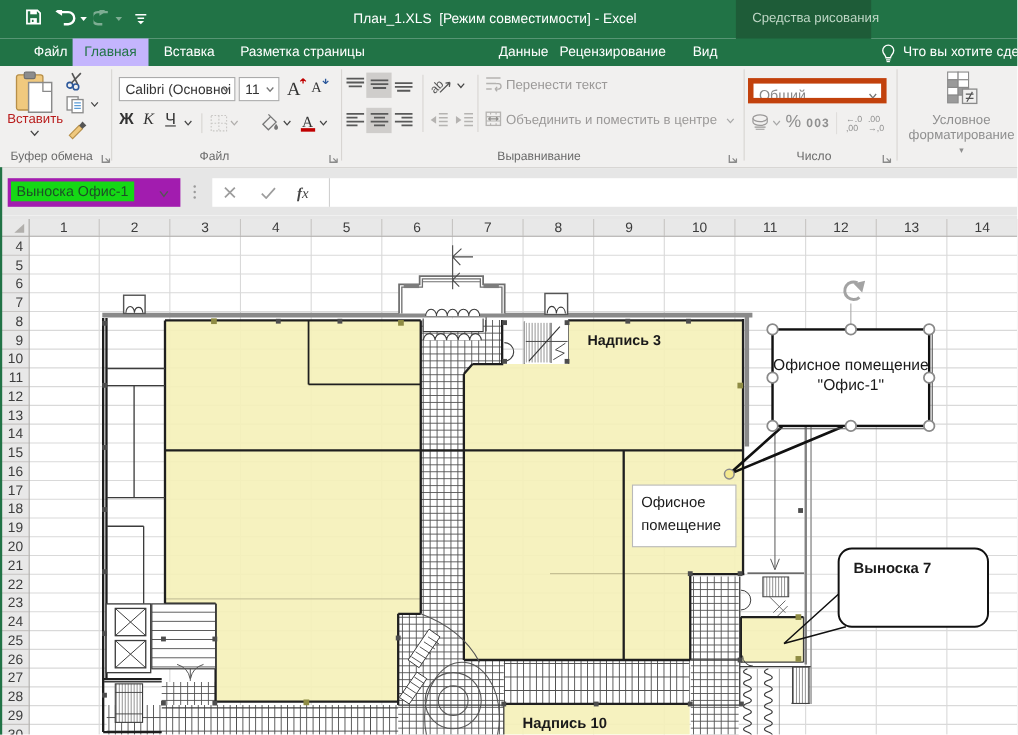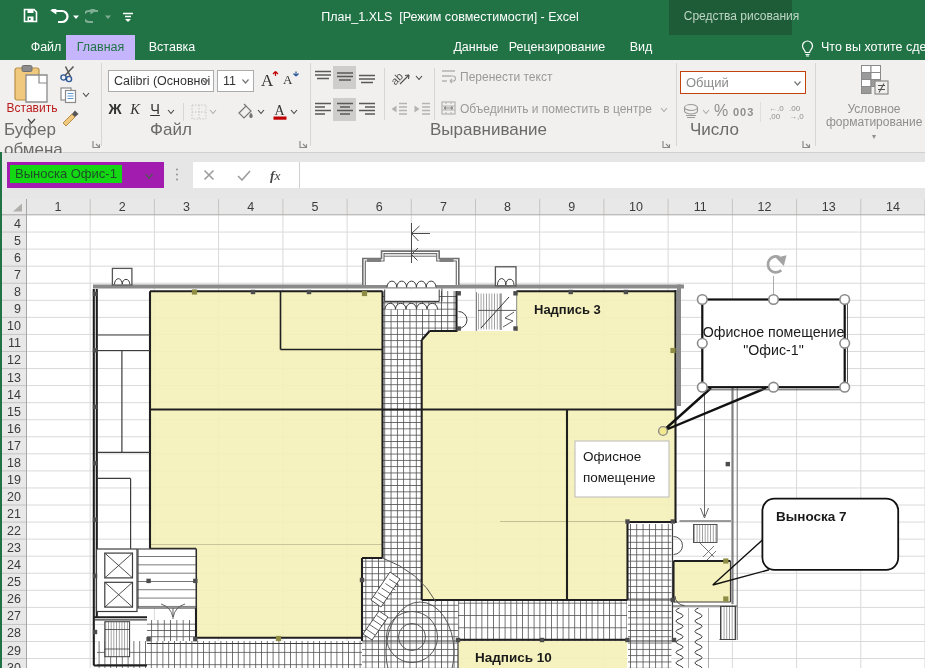--- a/index.html
+++ b/index.html
@@ -10,21 +10,21 @@
 .ctxblock { position:absolute; left:669px; top:0; width:123px; height:60px; background:#1e5c38; }
 .ctxlabel { position:absolute; left:680px; top:9px; width:123px; text-align:center; color:#bed6c5; font-size:12px; }
 .title { position:absolute; left:240px; top:10px; width:420px; text-align:center; color:#fff; font-size:12.5px; }
 .tabs { position:absolute; left:0; top:35px; width:925px; height:25px; background:#217346; }
 .tab { position:absolute; top:35px; height:25px; line-height:25px; color:#fff; font-size:12.5px; text-align:center; }
 .tab.sel { background:#c4b5fd; color:#217346; }
 .ribbon { position:absolute; left:0; top:60px; width:925px; height:93px; background:#f1f0ef; border-bottom:1px solid #d2d0ce; }
 #ribbon-content svg, #ribbon-content div { position:absolute; }
 #ribbon-content svg { overflow:visible; }
 .gsep { position:absolute; top:63px; height:83px; width:1px; background:#d8d5d2; }
-.glabel { position:absolute; top:120px; font-size:17px; color:#6a6a6a; }
+.glabel { position:absolute; top:136px; font-size:11px; color:#6a6a6a; text-align:center; }
 .fbar { position:absolute; left:0; top:153px; width:925px; height:43px; background:#e6e6e6; }
 .namebox { position:absolute; left:7px; top:162px; width:157px; height:26px; background:#a21caf; }
 .nametext { position:absolute; left:3px; top:3px; background:#15d815; color:#1d4f27; font-size:13px; padding:1px 5px 2px 5px; }
 .fx-panel { position:absolute; left:193px; top:162px; width:732px; height:26px; background:#fff; }
 #fbar-icons svg, #fbar-icons div { position:absolute; }
 .namearrow { position:absolute; left:144px; top:173px; }
 .sheetwrap { position:absolute; left:0; top:196px; width:925px; height:472px; background:#fff; }
 .greenedge { position:absolute; left:0; top:152px; width:2px; height:516px; background:#217346; }
 svg.sheet { position:absolute; left:0; top:0; }
 </style>
@@ -54,20 +54,21 @@
       <path d="M1 1.5H11M3 4.5H9" stroke="#fff" stroke-width="1.4"></path>
       <path d="M3 7L6 10L9 7Z" fill="#fff"></path>
     </svg>
   <div class="ctxblock"></div>
   <div class="title">План_1.XLS&nbsp; [Режим совместимости] - Excel</div>
   <div class="ctxlabel">Средства рисования</div>
   <div class="tabs"></div>
   <div class="tab" style="left:20px;width:52px;">Файл</div>
   <div class="tab sel" style="left:66px;width:69px;">Главная</div>
   <div class="tab" style="left:144px;width:56px;">Вставка</div>
+  <div class="tab" style="left:215px;width:120px;">Разметка страницы</div>
   <div class="tab" style="left:352px;width:66px;margin-top:20px;">Формулы</div>
   <div class="tab" style="left:444px;width:64px;">Данные</div>
   <div class="tab" style="left:505px;width:104px;">Рецензирование</div>
   <div class="tab" style="left:616px;width:50px;">Вид</div>
   <svg style="position:absolute;left:800px;top:40px;" width="15" height="17" viewBox="0 0 15 17">
       <path d="M7.5 1a5 5 0 0 1 5 5c0 2-1.2 3.2-2 4.3-.6.8-.8 1.4-.9 2.2H5.4c-.1-.8-.3-1.4-.9-2.2-.8-1.1-2-2.3-2-4.3a5 5 0 0 1 5-5Z" fill="none" stroke="#fff" stroke-width="1.2"></path>
       <path d="M5.5 14.5h4M6 16h3" stroke="#fff" stroke-width="1.1"></path>
     </svg>
   <div class="tab" style="left:821px;width:110px;text-align:left;white-space:nowrap;">Что вы хотите сдел</div>
 
@@ -205,21 +206,21 @@
       </svg>
 <div style="position:absolute;left:460px;top:102px;font-size:12px;color:#9b9998;">Объединить и поместить в центре</div>
 <svg style="left:660px;top:107px;" width="8" height="6" viewBox="0 0 8 6">
         <path d="M1 1L4 4.5L7 1" fill="none" stroke="#a8a8a8" stroke-width="1.1"></path>
       </svg>
 <div class="glabel" style="left:430px;width:120px;">Выравнивание</div>
 <svg style="left:662px;top:140px;" width="9" height="9" viewBox="0 0 9 9">
         <path d="M1 1V7.5H7.5" fill="none" stroke="#8a8a8a" stroke-width="1.2"></path>
         <path d="M4 4L7.5 7.5M7.5 4.2V7.5H4.2" fill="none" stroke="#8a8a8a" stroke-width="1.1"></path>
       </svg>
-<div style="position:absolute;left:680px;top:71px;width:126px;height:23px;background:#fff;border:1px solid #c2410c;font-size:13px;color:#8a8a8a;line-height:21px;padding-left:5px;white-space:nowrap;overflow:hidden;">Общий<svg style="position:absolute;right:3px;top:8px;" width="9" height="7" viewBox="0 0 9 7">
+<div style="position:absolute;left:680px;top:71px;width:126px;height:23px;background:#fff;border:5px solid #c2410c;font-size:13px;color:#8a8a8a;line-height:21px;padding-left:5px;white-space:nowrap;overflow:hidden;">Общий<svg style="position:absolute;right:3px;top:8px;" width="9" height="7" viewBox="0 0 9 7">
           <path d="M1.5 1.5L4.5 5L7.5 1.5" fill="none" stroke="#777" stroke-width="1.2"></path>
         </svg></div>
 <svg style="left:683px;top:103px;" width="17" height="16" viewBox="0 0 17 16">
         <ellipse cx="8" cy="4.5" rx="6.5" ry="3" fill="none" stroke="#9b9999" stroke-width="1.1"></ellipse>
         <path d="M1.5 4.5V8c0 1.6 2.9 3 6.5 3s6.5-1.4 6.5-3V4.5" stroke="#9b9999" stroke-width="1.1" fill="none"></path>
         <path d="M3 12.5H13M4 14.5H12" stroke="#9b9999" stroke-width="1.1"></path>
       </svg>
 <svg style="left:702px;top:109px;" width="8" height="6" viewBox="0 0 8 6">
         <path d="M1 1L4 4.5L7 1" fill="none" stroke="#a8a8a8" stroke-width="1.1"></path>
       </svg>

